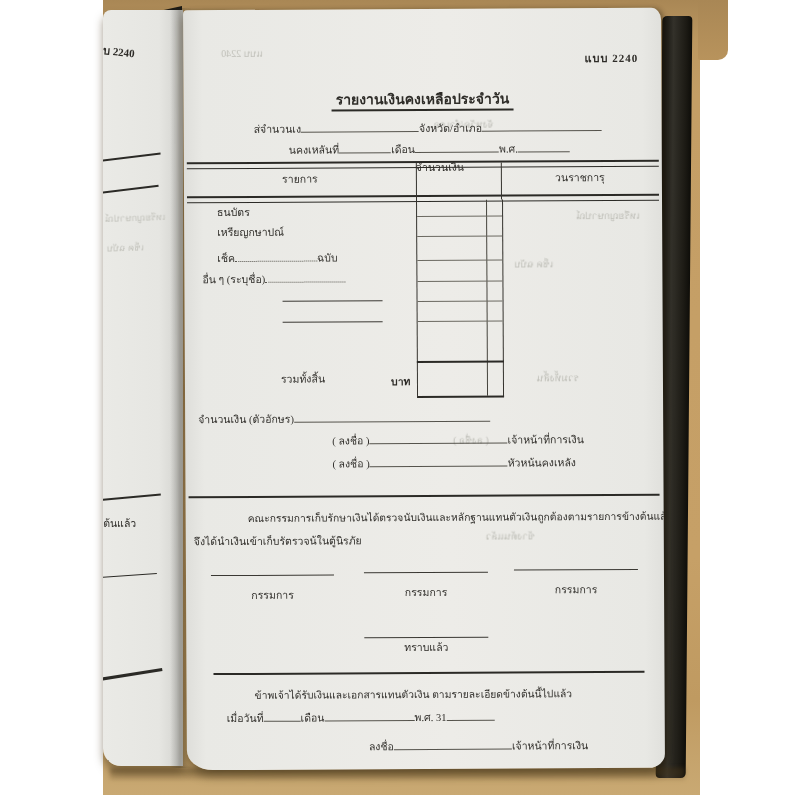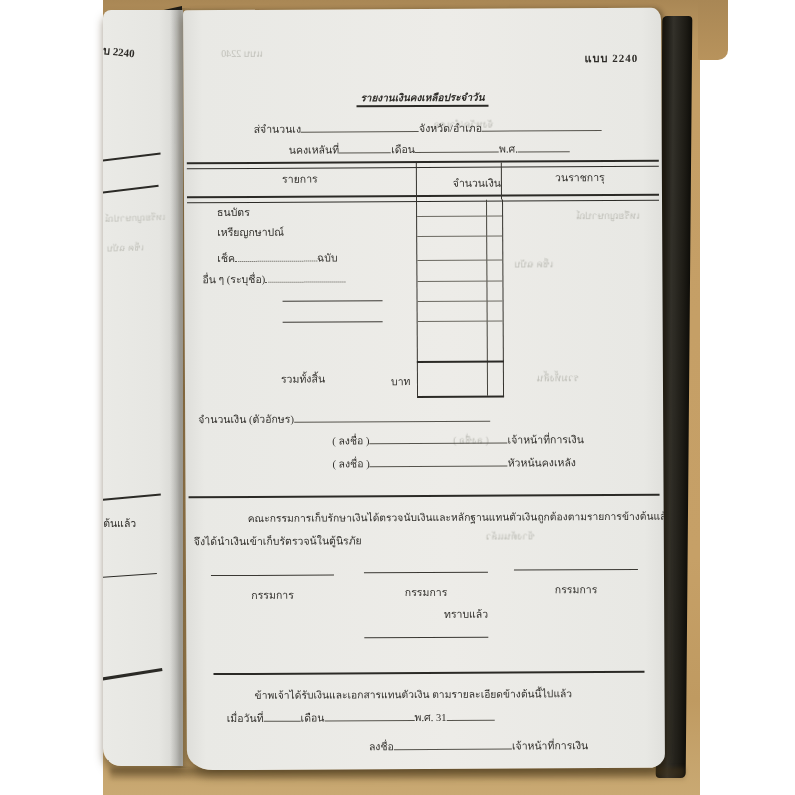--- a/index.html
+++ b/index.html
@@ -79,35 +79,35 @@
     <div class="ghost" style="left:38px;top:36px;">แบบ 2240</div>
     <div class="ghost" style="left:250px;top:108px;">จังหวัด/อำเภอ</div>
     <div class="ghost" style="left:392px;top:200px;">เหรียญกษาปณ์</div>
     <div class="ghost" style="left:330px;top:248px;">เช็ค  ฉบับ</div>
     <div class="ghost" style="left:352px;top:362px;">รวมทั้งสิ้น</div>
     <div class="ghost" style="left:268px;top:424px;">( ลงชื่อ )</div>
     <div class="ghost" style="left:300px;top:520px;">ข้างต้นแล้ว</div>
 
     <div class="abs bold" style="right:23px;top:44px;font-size:11px;letter-spacing:1px;">แบบ  2240</div>
     <div class="abs" style="left:0;right:0;top:82px;text-align:center;">
-      <span class="bold" style="font-size:10px;border-bottom:2px solid #2b2a26;padding:0 4px 2px 4px;font-style:italic;">รายงานเงินคงเหลือประจำวัน</span>
+      <span class="bold" style="font-size:14px;border-bottom:2px solid #2b2a26;padding:0 4px 2px 4px;">รายงานเงินคงเหลือประจำวัน</span>
     </div>
     <div class="abs" style="left:70px;top:111px;">
       <span>ส่จำนวนเง</span><span class="ln" style="width:118px;"></span><span>จังหวัด/อำเภอ</span><span class="ln" style="width:120px;"></span>
     </div>
     <div class="abs" style="left:105px;top:132px;">
       <span>นคงเหลันที่</span><span class="ln" style="width:52px;"></span><span>เดือน</span><span class="ln" style="width:84px;"></span><span>พ.ศ.</span><span class="ln" style="width:52px;"></span>
     </div>
 
     <div class="drule" style="left:3px;right:3px;top:152px;"></div>
     <div class="drule" style="left:3px;right:3px;top:186px;"></div>
     <div class="vline" style="left:232px;top:154px;height:37px;"></div>
     <div class="vline" style="left:317px;top:154px;height:37px;"></div>
     <div class="abs" style="left:0px;top:163px;width:232px;text-align:center;">รายการ</div>
-    <div class="abs" style="left:232px;top:168px;width:85px;text-align:right;">จำนวนเงิน</div>
+    <div class="abs" style="left:232px;top:152px;width:85px;text-align:left;">จำนวนเงิน</div>
     <div class="abs" style="left:317px;top:163px;width:158px;text-align:center;">วนราชการุ</div>
 
     <div class="amt-col">
       <div class="amt-div"></div>
       <div class="amt-row" style="top:16px;"></div>
       <div class="amt-row" style="top:36px;"></div>
       <div class="amt-row" style="top:60px;"></div>
       <div class="amt-row" style="top:81px;"></div>
       <div class="amt-row" style="top:101px;"></div>
       <div class="amt-row" style="top:121px;"></div>
@@ -119,21 +119,21 @@
     <div class="abs" style="left:33px;top:240px;">
       <span>เช็ค</span><span class="ln dot" style="width:82px;"></span><span>ฉบับ</span>
     </div>
     <div class="abs" style="left:18px;top:261px;">
       <span>อื่น ๆ (ระบุชื่อ)</span><span class="ln dot" style="width:80px;"></span>
     </div>
     <div class="sigline" style="left:98px;top:291px;width:100px;"></div>
     <div class="sigline" style="left:98px;top:312px;width:100px;"></div>
 
     <div class="abs" style="left:96px;top:363px;">รวมทั้งสิ้น</div>
-    <div class="abs" style="left:206px;top:366px;">บาท</div>
+    <div class="abs" style="left:206px;top:366px;font-weight:bold;">บาท</div>
 
     <div class="abs" style="left:13px;top:401px;">
       <span>จำนวนเงิน  (ตัวอักษร)</span><span class="ln" style="width:196px;"></span>
     </div>
     <div class="abs" style="left:147px;top:423px;">
       <span>( ลงชื่อ )</span><span class="ln" style="width:138px;"></span><span>เจ้าหน้าที่การเงิน</span>
     </div>
     <div class="abs" style="left:147px;top:446px;">
       <span>( ลงชื่อ )</span><span class="ln" style="width:138px;"></span><span>หัวหน้นคงเหลัง</span>
     </div>
@@ -141,21 +141,21 @@
     <div class="hrule" style="left:3px;right:4px;top:486px;"></div>
     <div class="abs" style="left:62px;top:503px;font-size:10.3px;">คณะกรรมการเก็บรักษาเงินได้ตรวจนับเงินและหลักฐานแทนตัวเงินถูกต้องตามรายการข้างต้นแล้ว</div>
     <div class="abs" style="left:8px;top:525px;">จึงได้นำเงินเข้าเก็บรัตรวจน้ในตู้นิรภัย</div>
 
     <div class="sigline" style="left:25px;top:565px;width:123px;"></div>
     <div class="sigline" style="left:178px;top:563px;width:124px;"></div>
     <div class="sigline" style="left:328px;top:561px;width:124px;"></div>
     <div class="siglabel" style="left:25px;top:577px;width:123px;">กรรมการ</div>
     <div class="siglabel" style="left:178px;top:575px;width:124px;">กรรมการ</div>
     <div class="siglabel" style="left:328px;top:573px;width:124px;">กรรมการ</div>
-    <div class="siglabel" style="left:178px;top:597px;width:124px;text-align:right;">ทราบแล้ว</div>
+    <div class="siglabel" style="left:178px;top:630px;width:124px;">ทราบแล้ว</div>
     <div class="sigline" style="left:178px;top:628px;width:124px;"></div>
 
     <div class="hrule" style="left:27px;right:20px;top:663px;"></div>
     <div class="abs" style="left:68px;top:680px;font-size:10.3px;">ข้าพเจ้าได้รับเงินและเอกสารแทนตัวเงิน  ตามรายละเอียดข้างต้นนี้ไปแล้ว</div>
     <div class="abs" style="left:40px;top:700px;">
       <span>เมื่อวันที่</span><span class="ln" style="width:37px;"></span><span>เดือน</span><span class="ln" style="width:90px;"></span><span>พ.ศ. 31</span><span class="ln" style="width:48px;"></span>
     </div>
     <div class="abs" style="left:182px;top:729px;">
       <span>ลงชื่อ</span><span class="ln" style="width:118px;"></span><span>เจ้าหน้าที่การเงิน</span>
     </div>

